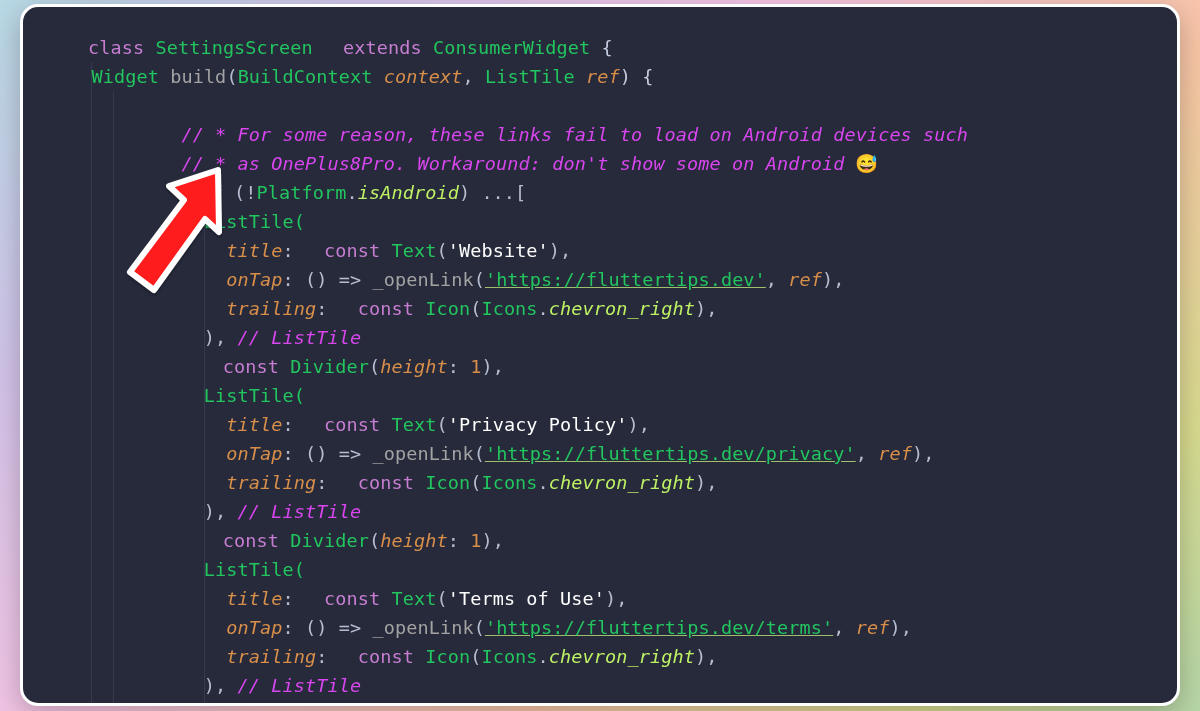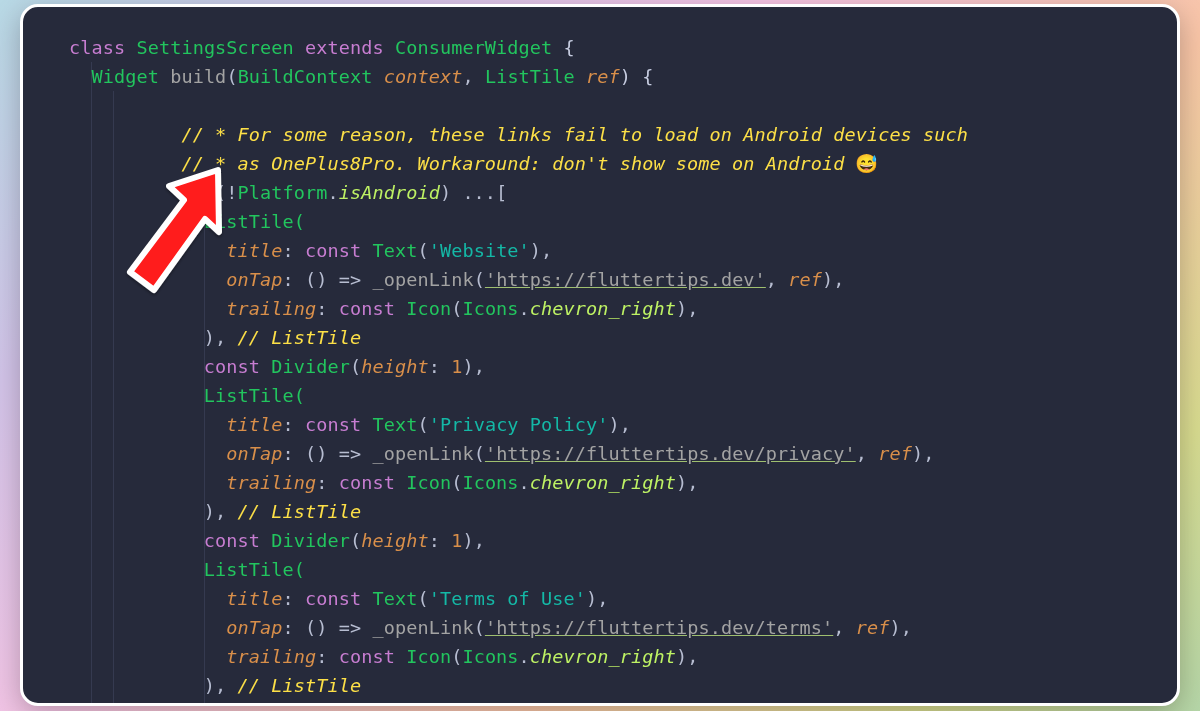--- a/index.html
+++ b/index.html
@@ -43,30 +43,30 @@
   
   .guides { position:absolute; top:26px; bottom:0; left:46px; pointer-events:none; }
   .guide  { position:absolute; top:0; bottom:0; width:1px; background:#3c425a; opacity:0.7; }
   
 
   .g1 { left:22px;  top:29px; }     
   .g2 { left:44px;  top:58px; }
   .g3 { left:135px; top:145px; }    
 
   
-  .kw       { color:#c77dd1; }       
+  .kw       { color:#c77dd1;margin-left:19px; }       
   .type     { color:#22c55e; }       
   .fn       { color:#a3a3a3; }
   .param    { color:#d98f4a; font-style:italic; }  
   .punct    { color:#b7bdd1; }
   .brace    { color:#c6cce0; }
-  .str      { color:#14b8a6; }       
-  .strlink  { color:#a3a3a3; text-decoration: underline; text-decoration-color:#9fbf6f; }
+  .str      { color:#ffffff; }       
+  .strlink  { color:#22c55e; text-decoration: underline; text-decoration-color:#9fbf6f; }
   .num      { color:#d98f4a; }
-  .cmt      { color:#fde047; font-style: italic; margin-top: 44px; }
+  .cmt      { color:#d946ef; font-style: italic; margin-top: 44px; }
   .member   { color:#bef264;font-style:italic; }
 
   .emoji { font-style: normal; }
 
   
   .arrow {
     position: absolute;
     left: 92px;
     top: 155px;
     width: 110px;

